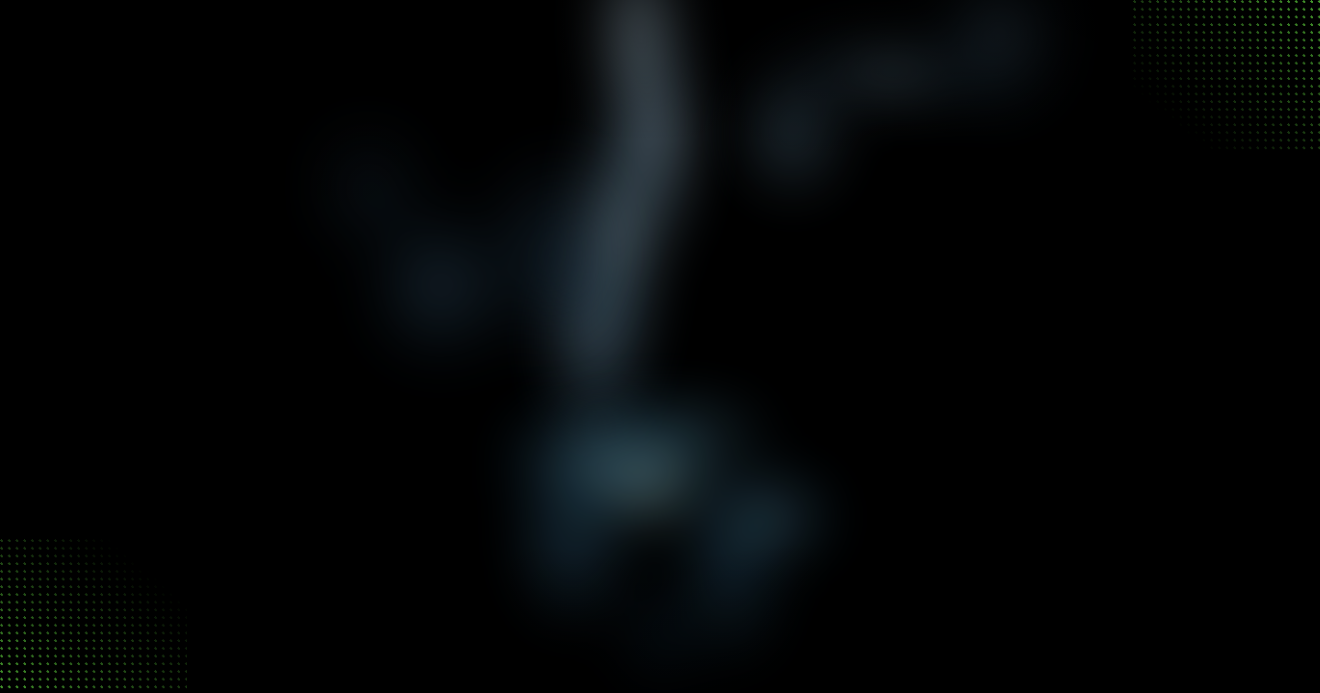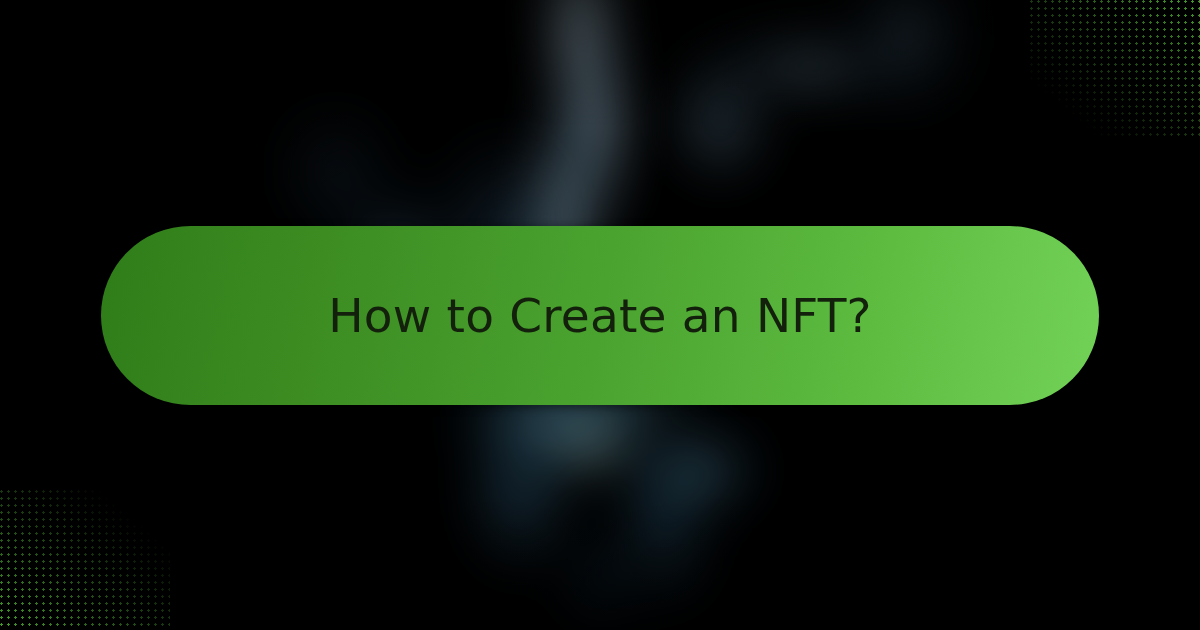--- a/index.html
+++ b/index.html
@@ -167,17 +167,14 @@
   <div class="smoke-layer smoke-plume"></div>
   <div class="smoke-layer smoke-right"></div>
   <div class="smoke-layer smoke-left"></div>
   <div class="smoke-layer smoke-bottom"></div>
 
   <div class="vignette"></div>
 
   <div class="dots dots-tr"></div>
   <div class="dots dots-bl"></div>
 
-  <div class="title-pill">
-    <div class="title-text">How to Create an NFT?</div>
-  </div>
 
 </div>
 
 </body></html>

